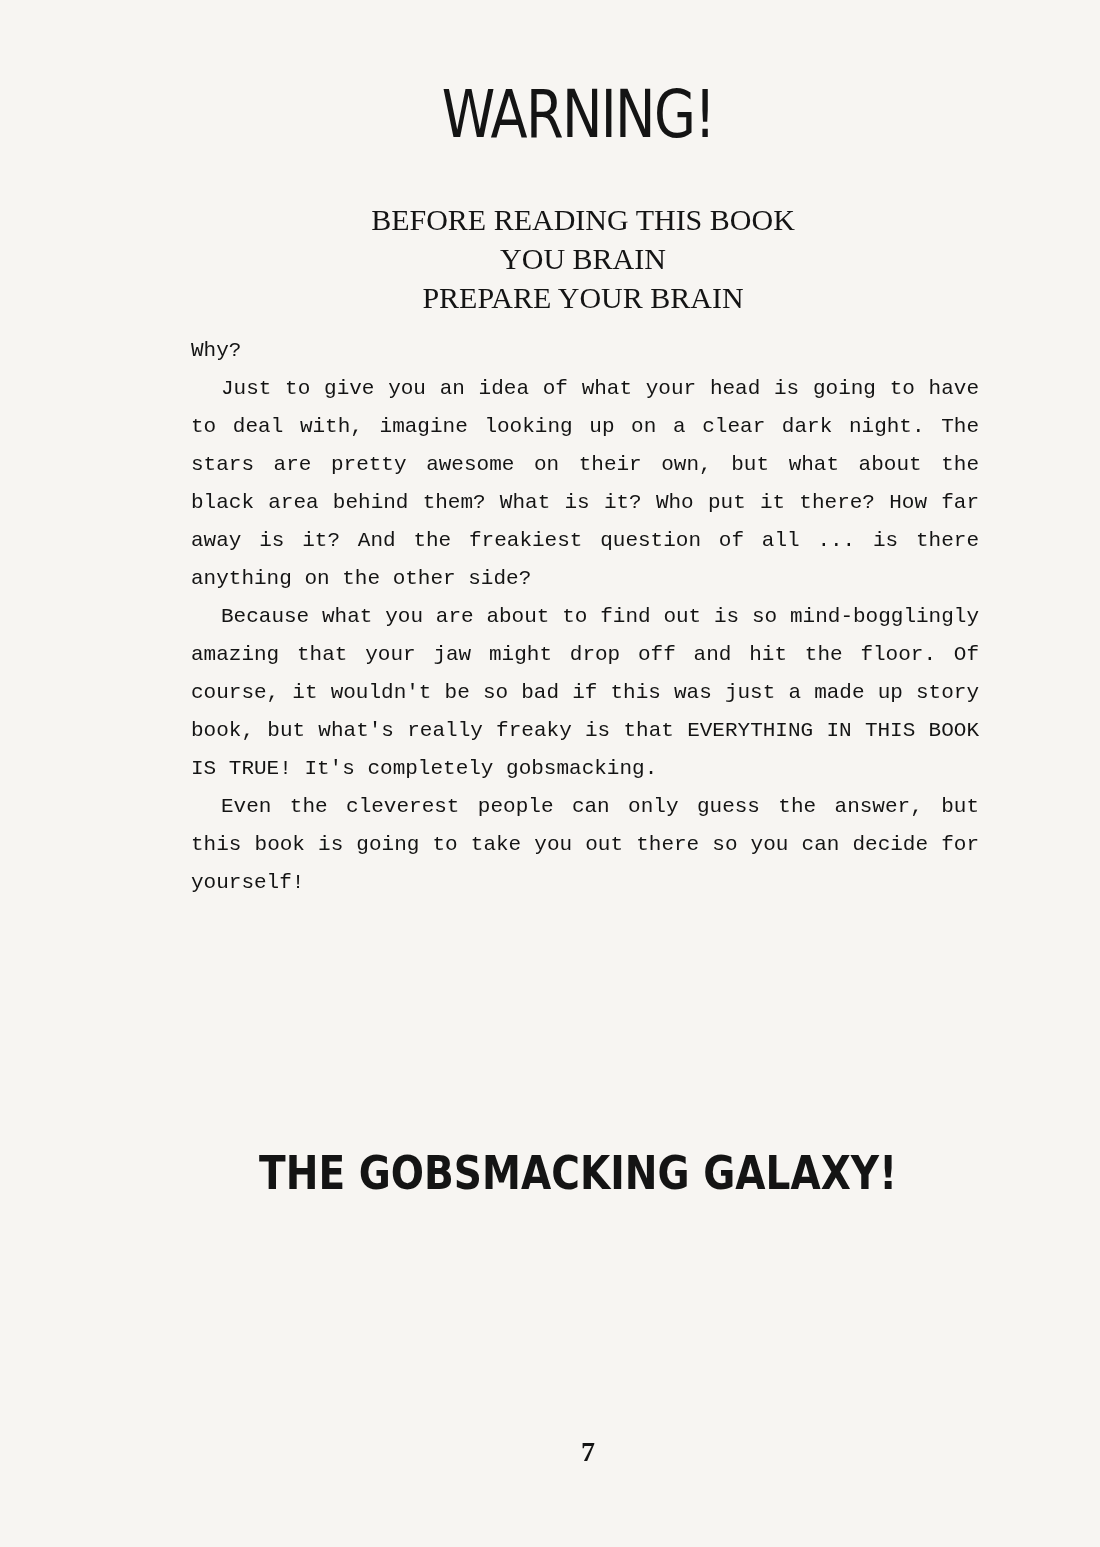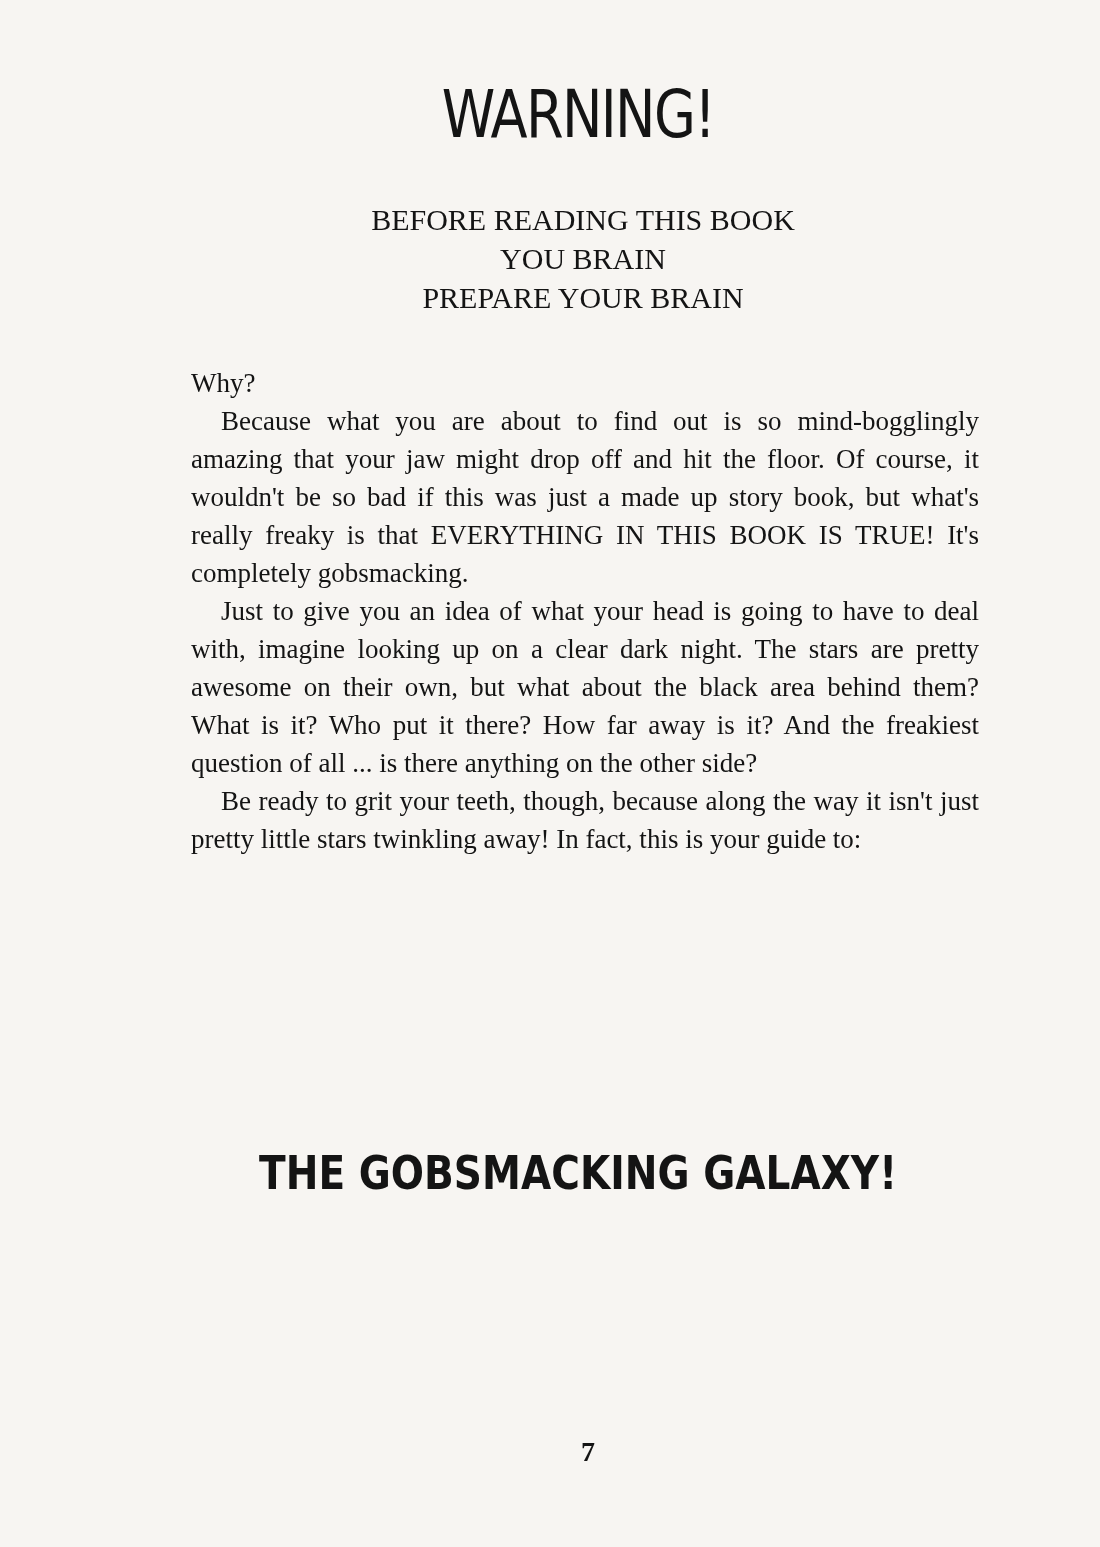--- a/index.html
+++ b/index.html
@@ -21,23 +21,23 @@
     line-height: 1;
   }
   .subhead {
     position: absolute; top: 200px; left: 0; width: 1100px;
     text-align: center;
     font-family: "Liberation Serif", serif;
     font-size: 30px; line-height: 39px;
   }
   .subhead div { padding-left: 10px; }
   .body-text {
-    position: absolute; top: 364px; left: 163px; width: 788px;
-    font-family: Liberation Serif, serif;
-    font-size: 27px; line-height: 38px;
+    position: absolute; top: 332px; left: 163px; width: 788px;
+    font-family: Liberation Mono, monospace;
+    font-size: 21px; line-height: 38px;
     text-align: justify;
   }
   .body-text p { margin: 0; text-indent: 30px; }
   .body-text p.noindent { text-indent: 0; }
   .closing {
     position: absolute; top: 1146px; left: 0; width: 1100px;
     text-align: center;
     font-family: "DejaVu Sans", sans-serif;
     font-size: 46px; font-weight: 700;
     transform: scaleX(0.85);
@@ -57,21 +57,21 @@
   <div class="title">WARNING!</div>
 
   <div class="subhead">
     <div>BEFORE READING THIS BOOK</div>
     <div>YOU BRAIN</div>
     <div>PREPARE YOUR BRAIN</div>
   </div>
 
   <div class="body-text">
     <p class="noindent">Why?</p>
+    <p>Just to give you an idea of what your head is going to have to deal with, imagine looking up on a clear dark night. The stars are pretty awesome on their own, but what about the black area behind them? What is it? Who put it there? How far away is it? And the freakiest question of all ... is there anything on the other side?</p>
     <p>Because what you are about to find out is so mind-bogglingly amazing that your jaw might drop off and hit the floor. Of course, it wouldn't be so bad if this was just a made up story book, but what's really freaky is that EVERYTHING IN THIS BOOK IS TRUE! It's completely gobsmacking.</p>
-    <p>Just to give you an idea of what your head is going to have to deal with, imagine looking up on a clear dark night. The stars are pretty awesome on their own, but what about the black area behind them? What is it? Who put it there? How far away is it? And the freakiest question of all ... is there anything on the other side?</p>
-    <p>Be ready to grit your teeth, though, because along the way it isn't just pretty little stars twinkling away! In fact, this is your guide to:</p>
+    <p>Even the cleverest people can only guess the answer, but this book is going to take you out there so you can decide for yourself!</p>
   </div>
 
   <div class="closing">THE GOBSMACKING GALAXY!</div>
 
   <div class="page-number">7</div>
 </div>
 
 </body></html>

